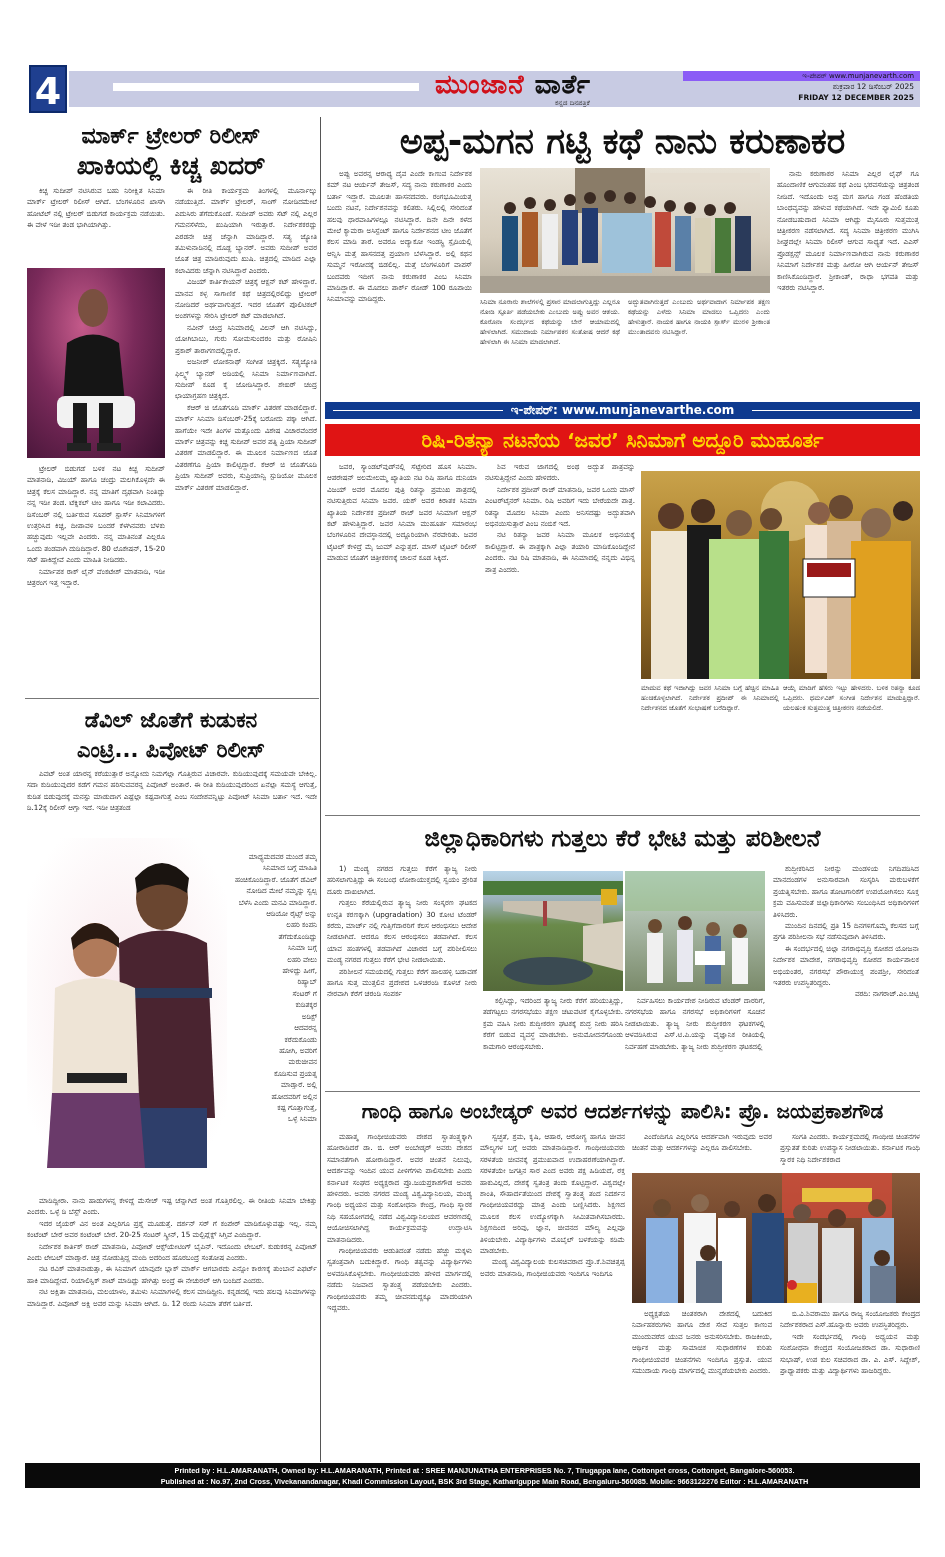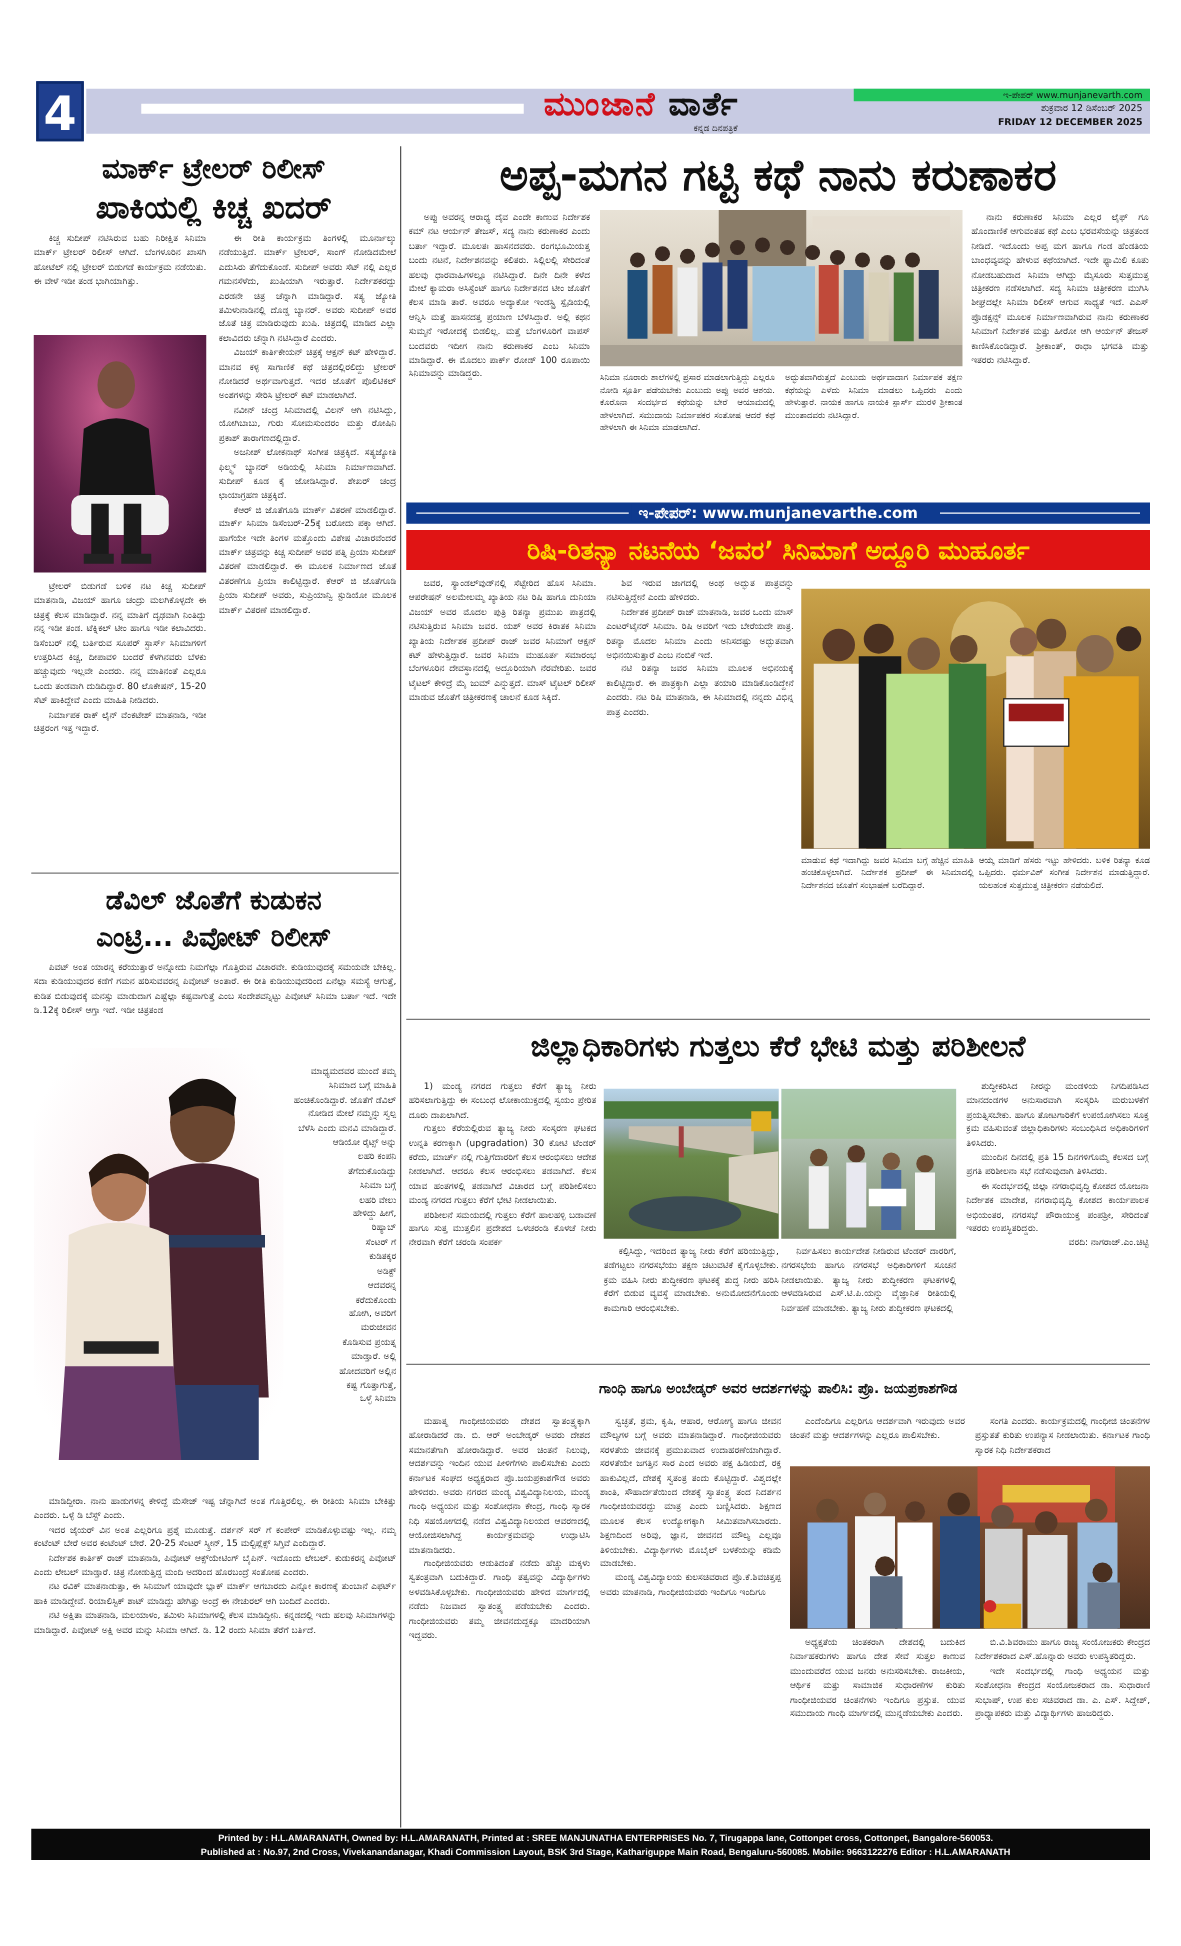--- a/index.html
+++ b/index.html
@@ -11,21 +11,21 @@
   
   .masthead { position: absolute; left: 0; top: 0; width: 895px; height: 52px; }
   .page-num { position: absolute; left: 4px; top: 2px; width: 38px; height: 48px; background: #1f3f8f; color: #fff;
               font-family: "DejaVu Sans", sans-serif; font-weight: bold; font-size: 38px; line-height: 48px; text-align: center; border: 2px solid #0d2a6b; }
   .mast-band { position: absolute; left: 44px; top: 8px; width: 851px; height: 36px; background: #c8cbe3; }
   .mast-white-left { position: absolute; left: 88px; top: 20px; width: 306px; height: 8px; background: #fff; }
   .mast-logo { position: absolute; left: 410px; top: 6px; font-family: "DejaVu Sans", sans-serif; font-weight: bold; font-size: 26px; color: #d0101a; letter-spacing: 1px; }
   .mast-logo .second { color: #111; }
   .mast-sub { position: absolute; left: 530px; top: 36px; font-size: 7px; color: #222; }
   .mast-right { position: absolute; left: 658px; top: 8px; width: 237px; }
-  .mast-right .url-box { background: #22c55e; height: 10px; font-size: 7px; text-align: right; padding-right: 6px; line-height: 10px; color: #111; }
+  .mast-right .url-box { background: #8b5cf6; height: 10px; font-size: 7px; text-align: right; padding-right: 6px; line-height: 10px; color: #111; }
   .mast-right .dt { font-size: 7.5px; text-align: right; padding-right: 6px; line-height: 11px; color: #111; }
   .mast-right .dt-en { font-size: 7.5px; text-align: right; padding-right: 6px; line-height: 11px; font-weight: bold; color: #111; }
 
   
   .vline { position: absolute; background: #555; width: 1px; }
   .hline { position: absolute; background: #777; height: 1px; }
 
   .kn { font-family: "DejaVu Sans", sans-serif; font-size: 7.2px; line-height: 11.4px; color: #1a1a1a; text-align: justify; }
   .kn p { text-indent: 12px; margin-bottom: 0; }
 
@@ -309,21 +309,21 @@
       <p>ಶುದ್ಧೀಕರಿಸಿದ ನೀರನ್ನು ಮಂಡಳಿಯ ನಿಗದಿಪಡಿಸಿದ ಮಾನದಂಡಗಳ ಅನುಸಾರವಾಗಿ ಸಂಸ್ಕರಿಸಿ ಮರುಬಳಕೆಗೆ ಪ್ರಯತ್ನಿಸಬೇಕು. ಹಾಗೂ ತೋಟಗಾರಿಕೆಗೆ ಉಪಯೋಗಿಸಲು ಸೂಕ್ತ ಕ್ರಮ ವಹಿಸುವಂತೆ ಜಿಲ್ಲಾಧಿಕಾರಿಗಳು ಸಂಬಂಧಿಸಿದ ಅಧಿಕಾರಿಗಳಿಗೆ ತಿಳಿಸಿದರು.</p>
       <p>ಮುಂದಿನ ದಿನದಲ್ಲಿ ಪ್ರತಿ 15 ದಿನಗಳಿಗೊಮ್ಮೆ ಕೆಲಸದ ಬಗ್ಗೆ ಪ್ರಗತಿ ಪರಿಶೀಲನಾ ಸಭೆ ನಡೆಸುವುದಾಗಿ ತಿಳಿಸಿದರು.</p>
       <p>ಈ ಸಂದರ್ಭದಲ್ಲಿ ಜಿಲ್ಲಾ ನಗರಾಭಿವೃದ್ಧಿ ಕೋಶದ ಯೋಜನಾ ನಿರ್ದೇಶಕ ಮಾದೇಶ, ನಗರಾಭಿವೃದ್ಧಿ ಕೋಶದ ಕಾರ್ಯಪಾಲಕ ಅಭಿಯಂತರ, ನಗರಸಭೆ ಪೌರಾಯುಕ್ತ ಪಂಪಶ್ರೀ, ಸೇರಿದಂತೆ ಇತರರು ಉಪಸ್ಥಿತರಿದ್ದರು.</p>
       <p style="text-align:right;">ವರದಿ: ನಾಗರಾಜ್.ಎಂ.ಚಿಟ್ಟಿ</p>
     </div>
   </div>
 
   <div class="hline" style="left:300px; top:1028px; width:595px;"></div>
 
   <div>
-    <div class="headline" style="position:absolute; left:300px; top:1033px; width:595px; font-size:11px; line-height:30px;">ಗಾಂಧಿ ಹಾಗೂ ಅಂಬೇಡ್ಕರ್ ಅವರ ಆದರ್ಶಗಳನ್ನು ಪಾಲಿಸಿ: ಪ್ರೊ. ಜಯಪ್ರಕಾಶಗೌಡ</div>
+    <div class="headline" style="position:absolute; left:300px; top:1033px; width:595px; font-size:20px; line-height:30px;">ಗಾಂಧಿ ಹಾಗೂ ಅಂಬೇಡ್ಕರ್ ಅವರ ಆದರ್ಶಗಳನ್ನು ಪಾಲಿಸಿ: ಪ್ರೊ. ಜಯಪ್ರಕಾಶಗೌಡ</div>
 
     <div class="kn" style="position: absolute; left: 302px; top: 1068px; width: 145px; overflow: hidden;">
       <p>ಮಹಾತ್ಮ ಗಾಂಧೀಜಿಯವರು ದೇಶದ ಸ್ವಾತಂತ್ರ್ಯಕ್ಕಾಗಿ ಹೋರಾಡಿದರೆ ಡಾ. ಬಿ. ಆರ್ ಅಂಬೇಡ್ಕರ್ ಅವರು ದೇಶದ ಸಮಾನತೆಗಾಗಿ ಹೋರಾಡಿದ್ದಾರೆ. ಅವರ ಚಿಂತನೆ ನಿಲುವು, ಆದರ್ಶವನ್ನು ಇಂದಿನ ಯುವ ಪೀಳಿಗೆಗಳು ಪಾಲಿಸಬೇಕು ಎಂದು ಕರ್ನಾಟಕ ಸಂಘದ ಅಧ್ಯಕ್ಷರಾದ ಪ್ರೊ.ಜಯಪ್ರಕಾಶಗೌಡ ಅವರು ಹೇಳಿದರು. ಅವರು ನಗರದ ಮಂಡ್ಯ ವಿಶ್ವವಿದ್ಯಾನಿಲಯ, ಮಂಡ್ಯ ಗಾಂಧಿ ಅಧ್ಯಯನ ಮತ್ತು ಸಂಶೋಧನಾ ಕೇಂದ್ರ, ಗಾಂಧಿ ಸ್ಮಾರಕ ನಿಧಿ ಸಹಯೋಗದಲ್ಲಿ ನಡೆದ ವಿಶ್ವವಿದ್ಯಾನಿಲಯದ ಆವರಣದಲ್ಲಿ ಆಯೋಜಿಸಲಾಗಿದ್ದ ಕಾರ್ಯಕ್ರಮವನ್ನು ಉದ್ಘಾಟಿಸಿ ಮಾತನಾಡಿದರು.</p>
       <p>ಗಾಂಧೀಜಿಯವರು ಆಡುತಿದಂತೆ ನಡೆದು ಹೆಚ್ಚು ಮಕ್ಕಳು ಸ್ವತಂತ್ರವಾಗಿ ಬದುಕಿದ್ದಾರೆ. ಗಾಂಧಿ ತತ್ವವನ್ನು ವಿದ್ಯಾರ್ಥಿಗಳು ಅಳವಡಿಸಿಕೊಳ್ಳಬೇಕು. ಗಾಂಧೀಜಿಯವರು ಹೇಳಿದ ಮಾರ್ಗದಲ್ಲಿ ನಡೆದು ನಿಜವಾದ ಸ್ವಾತಂತ್ರ್ಯ ಪಡೆಯಬೇಕು ಎಂದರು. ಗಾಂಧೀಜಿಯವರು ತಮ್ಮ ಜೀವನದುದ್ದಕ್ಕೂ ಮಾದರಿಯಾಗಿ ಇದ್ದವರು.</p>
     </div>
     <div class="kn" style="position: absolute; left: 455px; top: 1068px; width: 145px; overflow: hidden;">
       <p>ಸ್ವಚ್ಛತೆ, ಶ್ರಮ, ಕೃಷಿ, ಆಹಾರ, ಆರೋಗ್ಯ ಹಾಗೂ ಜೀವನ ಮೌಲ್ಯಗಳ ಬಗ್ಗೆ ಅವರು ಮಾತನಾಡಿದ್ದಾರೆ. ಗಾಂಧೀಜಿಯವರು ಸರಳತೆಯ ಜೀವನಕ್ಕೆ ಪ್ರಮುಖವಾದ ಉದಾಹರಣೆಯಾಗಿದ್ದಾರೆ. ಸರಳತೆಯೇ ಜಗತ್ತಿನ ಸಾರ ಎಂದ ಅವರು ಪಕ್ಷ ಹಿಡಿಯದೆ, ರಕ್ತ ಹಾಕುವಿಲ್ಲದೆ, ದೇಶಕ್ಕೆ ಸ್ವತಂತ್ರ ತಂದು ಕೊಟ್ಟಿದ್ದಾರೆ. ವಿಶ್ವದಲ್ಲೇ ಶಾಂತಿ, ಸೌಹಾರ್ದತೆಯಿಂದ ದೇಶಕ್ಕೆ ಸ್ವಾತಂತ್ರ್ಯ ತಂದ ನಿದರ್ಶನ ಗಾಂಧೀಜಿಯವರದ್ದು ಮಾತ್ರ ಎಂದು ಬಣ್ಣಿಸಿದರು. ಶಿಕ್ಷಣದ ಮೂಲಕ ಕೆಲಸ ಉದ್ಯೋಗಕ್ಕಾಗಿ ಸೀಮಿತವಾಗಿಸಬಾರದು. ಶಿಕ್ಷಣದಿಂದ ಅರಿವು, ಜ್ಞಾನ, ಜೀವನದ ಮೌಲ್ಯ ಎಲ್ಲವೂ ತಿಳಿಯಬೇಕು. ವಿದ್ಯಾರ್ಥಿಗಳು ಮೊಬೈಲ್ ಬಳಕೆಯನ್ನು ಕಡಿಮೆ ಮಾಡಬೇಕು.</p>
       <p>ಮಂಡ್ಯ ವಿಶ್ವವಿದ್ಯಾಲಯ ಕುಲಸಚಿವರಾದ ಪ್ರೊ.ಕೆ.ಶಿವಚಿತ್ತಪ್ಪ ಅವರು ಮಾತನಾಡಿ, ಗಾಂಧೀಜಿಯವರು ಇಂದಿಗೂ ಇಂದಿಗೂ</p>
     </div>
     <div class="kn" style="position: absolute; left: 607px; top: 1068px; width: 140px; overflow: hidden;">

